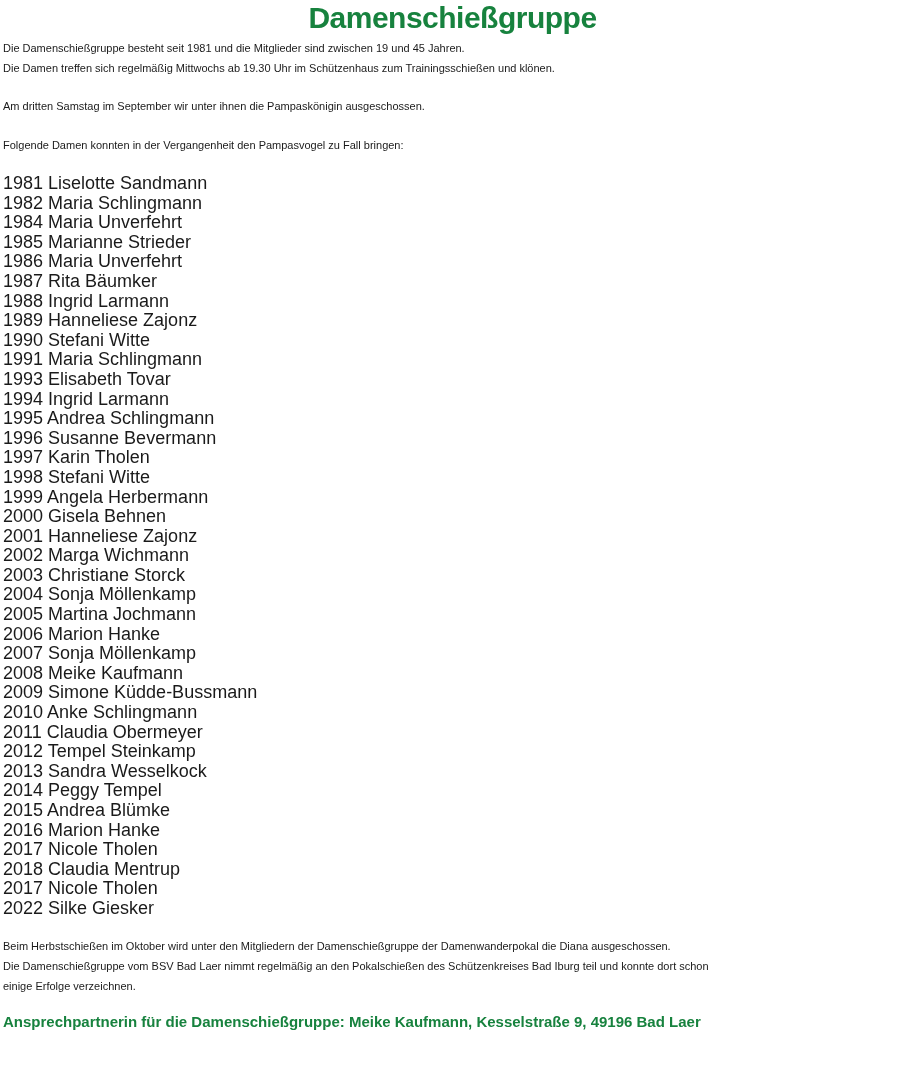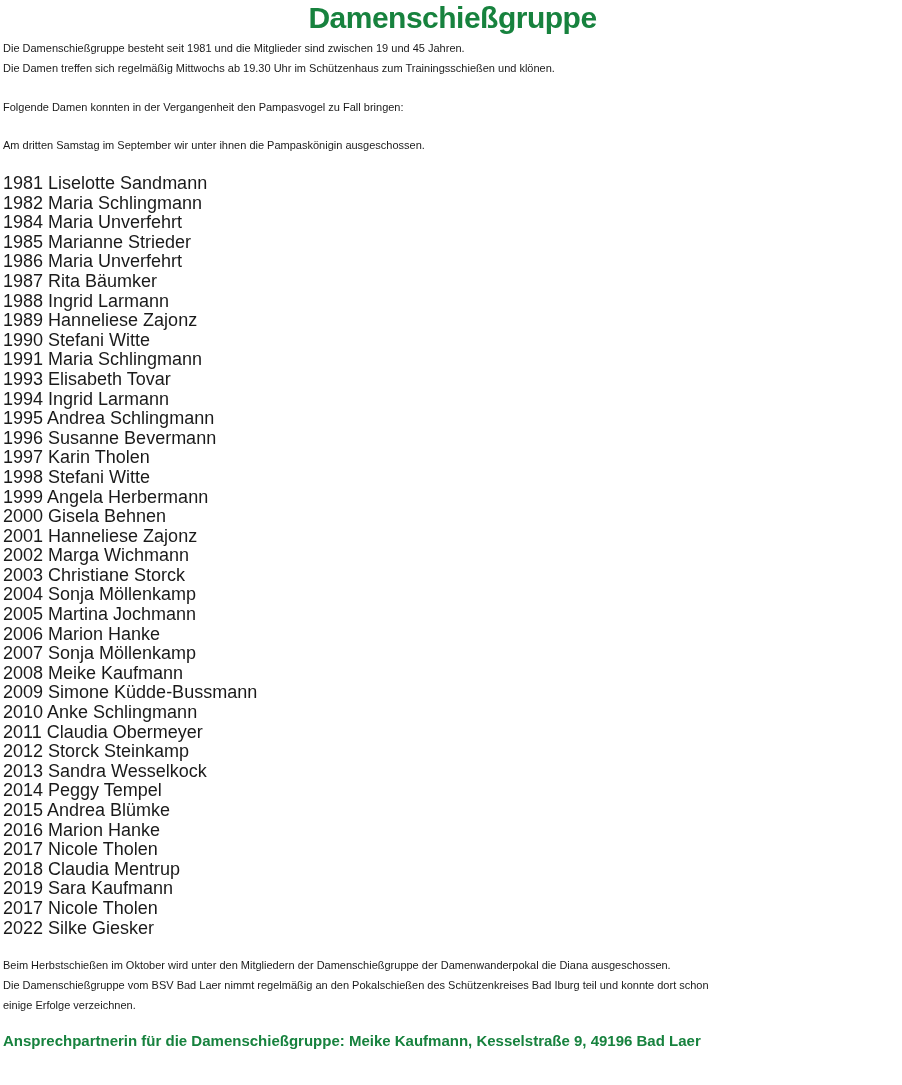--- a/index.html
+++ b/index.html
@@ -63,23 +63,23 @@
 <body>
 
 <div class="content">
 
   <h1 class="page-title">Damenschießgruppe</h1>
 
   <p class="body-line">Die Damenschießgruppe besteht seit 1981 und die Mitglieder sind zwischen 19 und 45 Jahren.</p>
 
   <p class="body-line">Die Damen treffen sich regelmäßig Mittwochs ab 19.30 Uhr im Schützenhaus zum Trainingsschießen und klönen.</p>
 
+  <p class="body-line gap-2">Am dritten Samstag im September wir unter ihnen die Pampaskönigin ausgeschossen.</p>
+
   <p class="body-line gap-2b">Folgende Damen konnten in der Vergangenheit den Pampasvogel zu Fall bringen:</p>
-
-  <p class="body-line gap-2">Am dritten Samstag im September wir unter ihnen die Pampaskönigin ausgeschossen.</p>
 
   <ul class="winners">
       <li><span>1981</span><span> Liselotte Sandmann</span></li>
       <li><span>1982</span><span> Maria Schlingmann</span></li>
       <li><span>1984</span><span> Maria Unverfehrt</span></li>
       <li><span>1985</span><span> Marianne Strieder</span></li>
       <li><span>1986</span><span> Maria Unverfehrt</span></li>
       <li><span>1987</span><span> Rita Bäumker</span></li>
       <li><span>1988</span><span> Ingrid Larmann</span></li>
       <li><span>1989</span><span> Hanneliese Zajonz</span></li>
@@ -97,28 +97,27 @@
       <li><span>2002</span><span> Marga Wichmann</span></li>
       <li><span>2003</span><span> Christiane Storck</span></li>
       <li><span>2004</span><span> Sonja Möllenkamp</span></li>
       <li><span>2005</span><span> Martina Jochmann</span></li>
       <li><span>2006</span><span> Marion Hanke</span></li>
       <li><span>2007</span><span> Sonja Möllenkamp</span></li>
       <li><span>2008</span><span> Meike Kaufmann</span></li>
       <li><span>2009</span><span> Simone Küdde-Bussmann</span></li>
       <li><span>2010</span><span> Anke Schlingmann</span></li>
       <li><span>2011</span><span> Claudia Obermeyer</span></li>
-      <li><span>2012</span><span> Storck Steinkamp</span></li>
+      <li><span>2012</span><span> Tempel Steinkamp</span></li>
       <li><span>2013</span><span> Sandra Wesselkock</span></li>
       <li><span>2014</span><span> Peggy Tempel</span></li>
       <li><span>2015</span><span> Andrea Blümke</span></li>
       <li><span>2016</span><span> Marion Hanke</span></li>
       <li><span>2017</span><span> Nicole Tholen</span></li>
       <li><span>2018</span><span> Claudia Mentrup</span></li>
-      <li><span>2019</span><span> Sara Kaufmann</span></li>
       <li><span>2017</span><span> Nicole Tholen</span></li>
       <li><span>2022</span><span> Silke Giesker</span></li>
     </ul>
 
   <div class="outro">
     <p class="body-line">Beim Herbstschießen im Oktober wird unter den Mitgliedern der Damenschießgruppe der Damenwanderpokal die Diana ausgeschossen.</p>
     <p class="body-line">Die Damenschießgruppe vom BSV Bad Laer nimmt regelmäßig an den Pokalschießen des Schützenkreises Bad Iburg teil und konnte dort schon</p>
     <p class="body-line">einige Erfolge verzeichnen.</p>
   </div>
 

